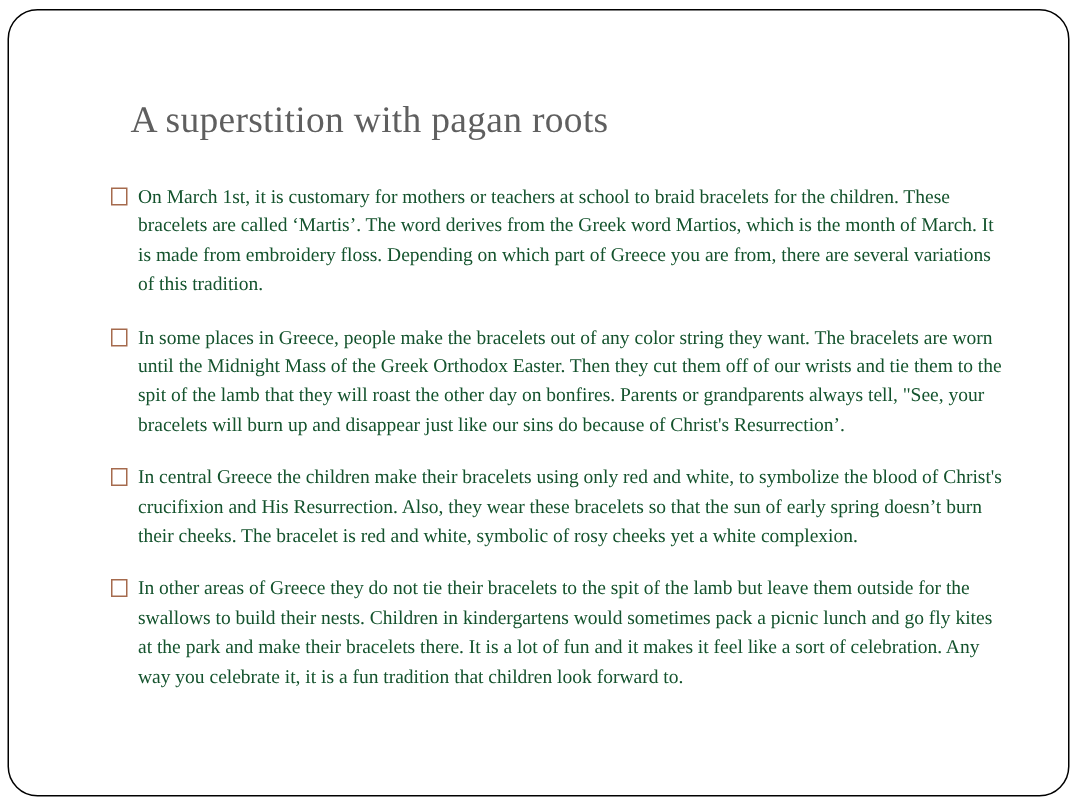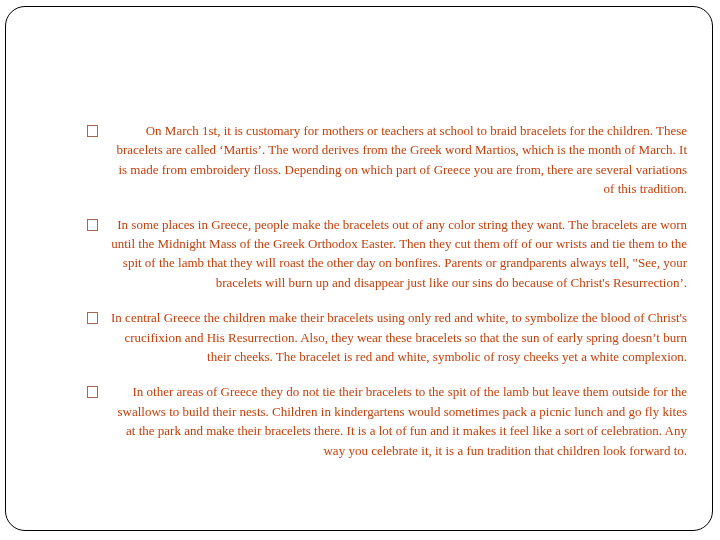--- a/index.html
+++ b/index.html
@@ -31,31 +31,30 @@
       margin: 0;
       font-family: "Liberation Serif", "DejaVu Serif", serif;
       font-weight: normal;
       font-size: 25px;
       color: #5f5f5f;
       letter-spacing: 0.2px;
       white-space: nowrap;
     }
     .bullet-list {
       position: absolute;
-      left: 81px;
+      left: 68px;
       top: 114px;
       width: 600px;
       margin: 0;
       padding: 0;
       list-style: none;
       font-family: "Liberation Serif", "DejaVu Serif", serif;
       font-size: 13px;
       line-height: 19.4px;
-      color: #c2410c;
-      text-align: right;
+      color: #14532d;
     }
     .bullet-item {
       position: relative;
       padding-left: 18px;
       margin: 0 0 0 0;
     }
     .bullet-item + .bullet-item {
       margin-top: 16px;
     }
     .bullet-box {
@@ -68,20 +67,21 @@
       background: #ffffff;
     }
     .bullet-text {
       display: block;
     }
   </style>
 </head>
 <body>
 
 <div class="slide-frame">
+  <h1 class="slide-title">A superstition with pagan roots</h1>
 
   <ul class="bullet-list">
     <li class="bullet-item">
       <span class="bullet-box"></span>
       <span class="bullet-text">On March 1st, it is customary for mothers or teachers at school to braid bracelets for the children. These bracelets are called ‘Martis’.  The word derives from the Greek word Martios, which is the month of March. It is made from embroidery floss. Depending on which part of Greece you are from, there are several variations of this tradition.</span>
     </li>
     <li class="bullet-item">
       <span class="bullet-box"></span>
       <span class="bullet-text">In some places in Greece, people make the bracelets out of any color string they want. The bracelets are worn until the Midnight Mass of the Greek Orthodox Easter. Then they cut them off of our wrists and tie them to the spit of the lamb that they will roast the other day on bonfires. Parents or grandparents always tell, "See, your bracelets will burn up and disappear just like our sins do because of Christ's Resurrection’.</span>
     </li>

